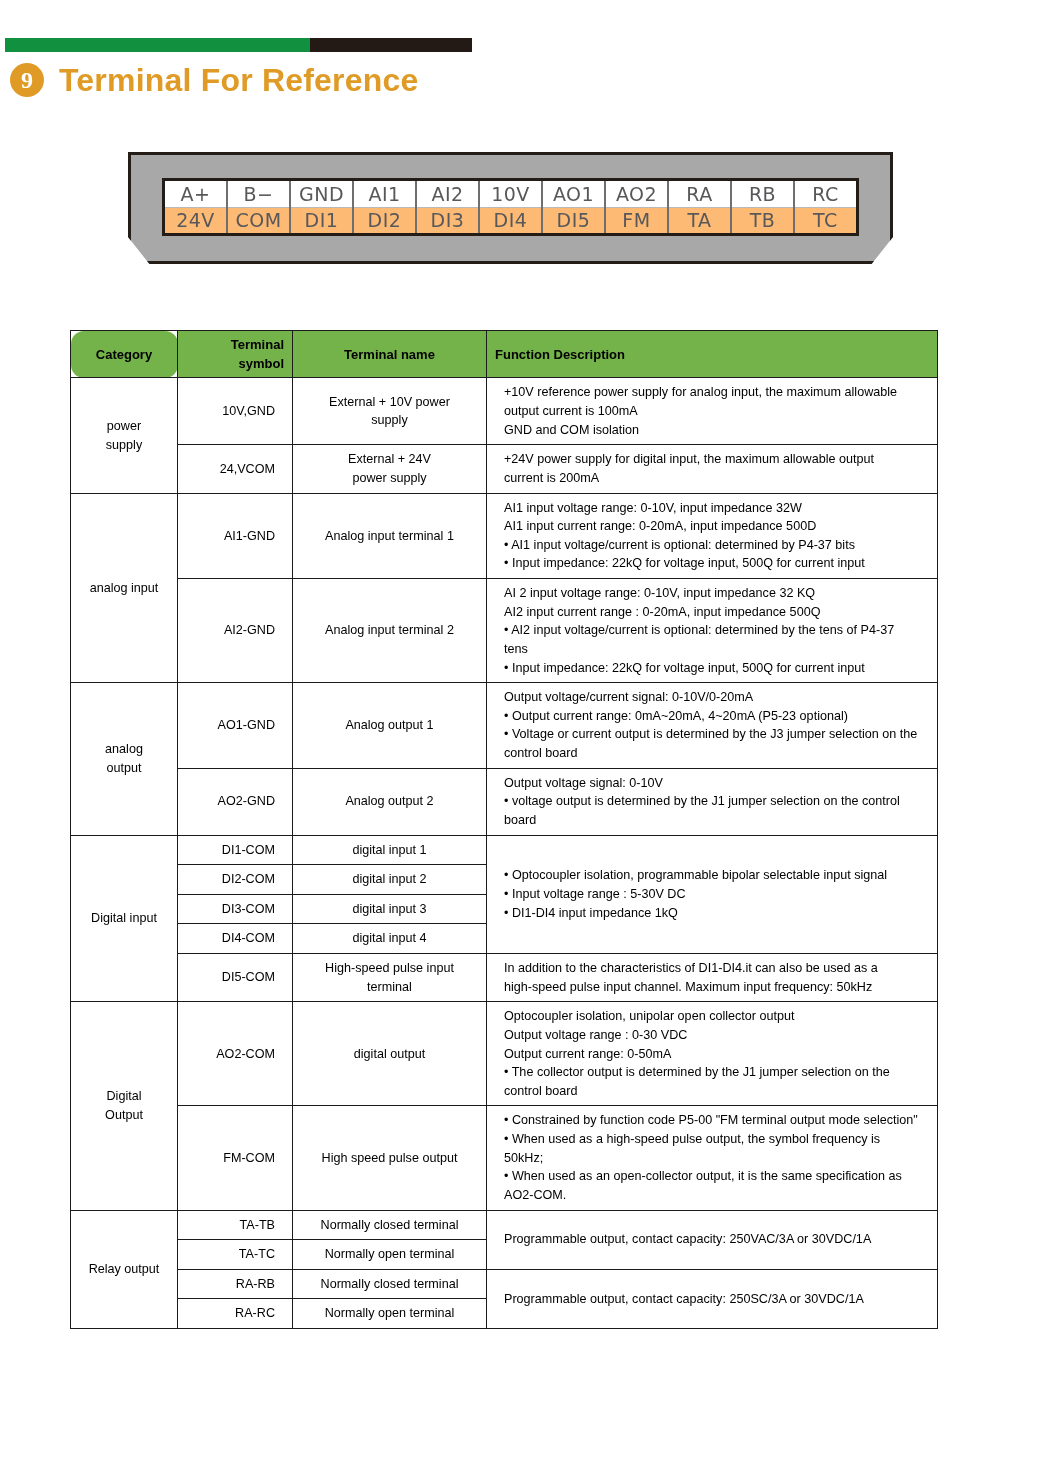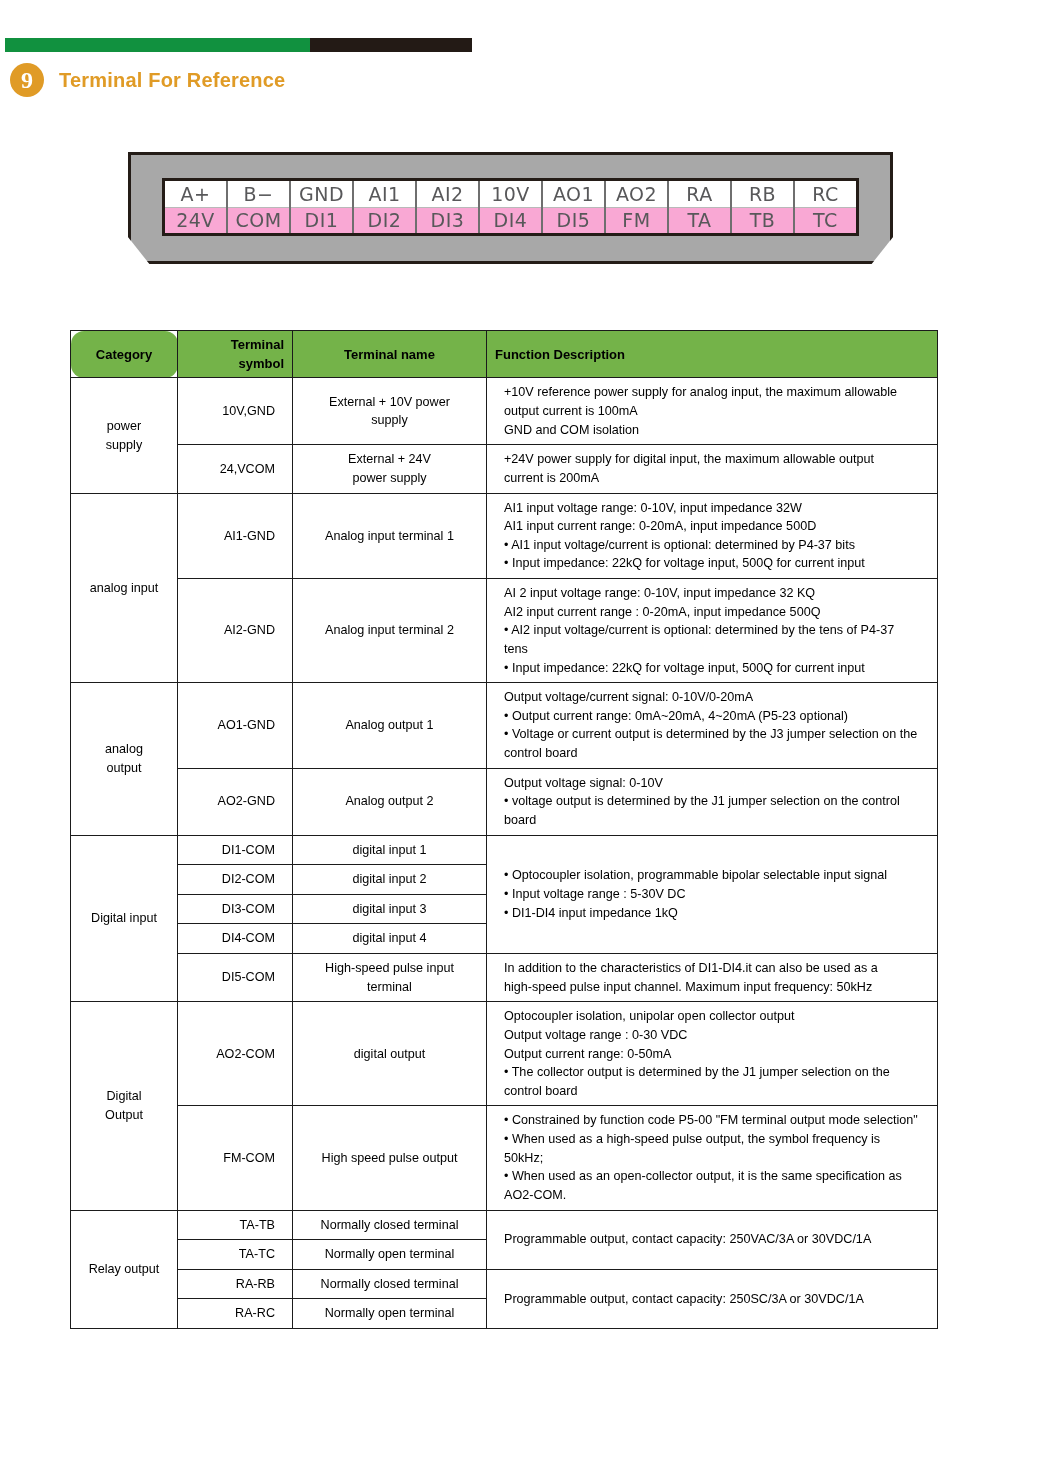--- a/index.html
+++ b/index.html
@@ -53,21 +53,21 @@
     font-size: 24px;
     font-weight: bold;
     display: flex;
     align-items: center;
     justify-content: center;
     line-height: 1;
     font-family: "Liberation Serif", serif;
   }
   .section-title {
     margin-left: 15px;
-    font-size: 20px;
+    font-size: 32px;
     font-weight: bold;
     color: #e09b26;
     letter-spacing: 0.2px;
   }
 
   
   .terminal-block {
     position: absolute;
     left: 128px;
     top: 152px;
@@ -110,21 +110,21 @@
     font-size: 19px;
     color: #58585a;
     font-family: "DejaVu Sans", sans-serif;
     letter-spacing: 0.5px;
   }
   .tb-cell.top {
     background: #ffffff;
     border-bottom: 1px solid #b9b9b9;
   }
   .tb-cell.bottom {
-    background: #f9a8d4;
+    background: #fdba74;
   }
 
   
   .spec-table {
     position: absolute;
     left: 70px;
     top: 330px;
     width: 868px;
     border-collapse: collapse;
     table-layout: fixed;

